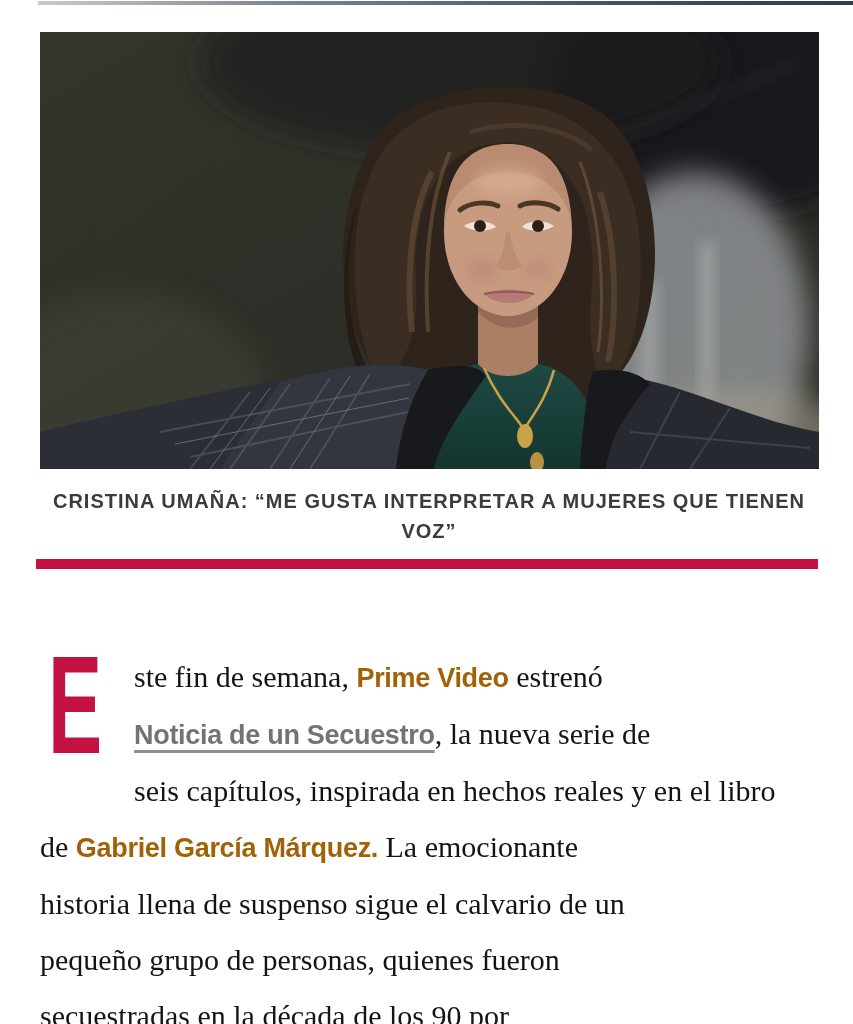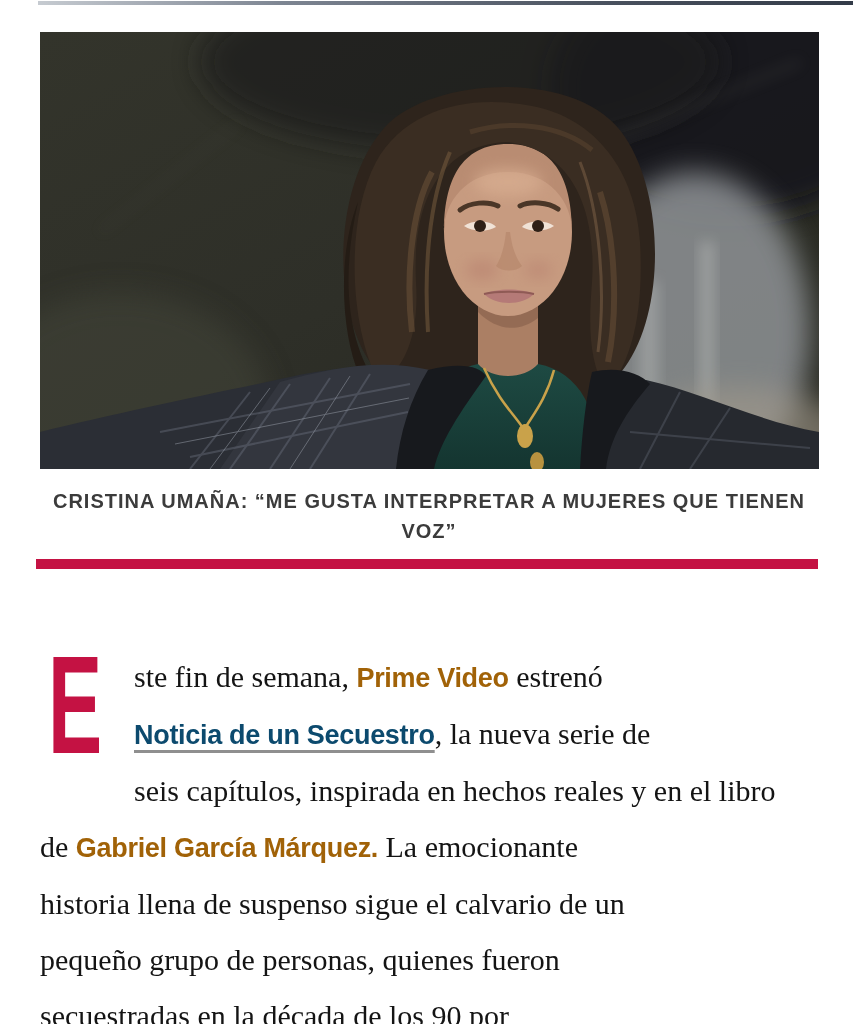--- a/index.html
+++ b/index.html
@@ -29,21 +29,21 @@
                line-height:56px; color:#141414; }
 
   .dropcap { float:left; width:60px; height:112px; margin:4px 26px 0 8px;
              color:#c41243; font:700 140px/104px "Liberation Sans", sans-serif;
              transform:scaleX(.58); transform-origin:0 50%; display:block; }
 
   .b-sans { font-family:"Liberation Sans", sans-serif; font-weight:700;
             font-size:27px; letter-spacing:-.3px; color:#a16207; }
 
   .series-link { font-family:"Liberation Sans", sans-serif; font-weight:700;
-                 font-size:27px; letter-spacing:-.3px; color:#0c4a6e;
+                 font-size:27px; letter-spacing:-.3px; color:#737373;
                  text-decoration:underline; text-decoration-thickness:3px;
                  text-underline-offset:6px; text-decoration-color:#8f8f8f;
                  cursor:pointer; }
 </style>
 </head>
 <body>
 
 <div class="page">
 
   <div class="topline"></div>

